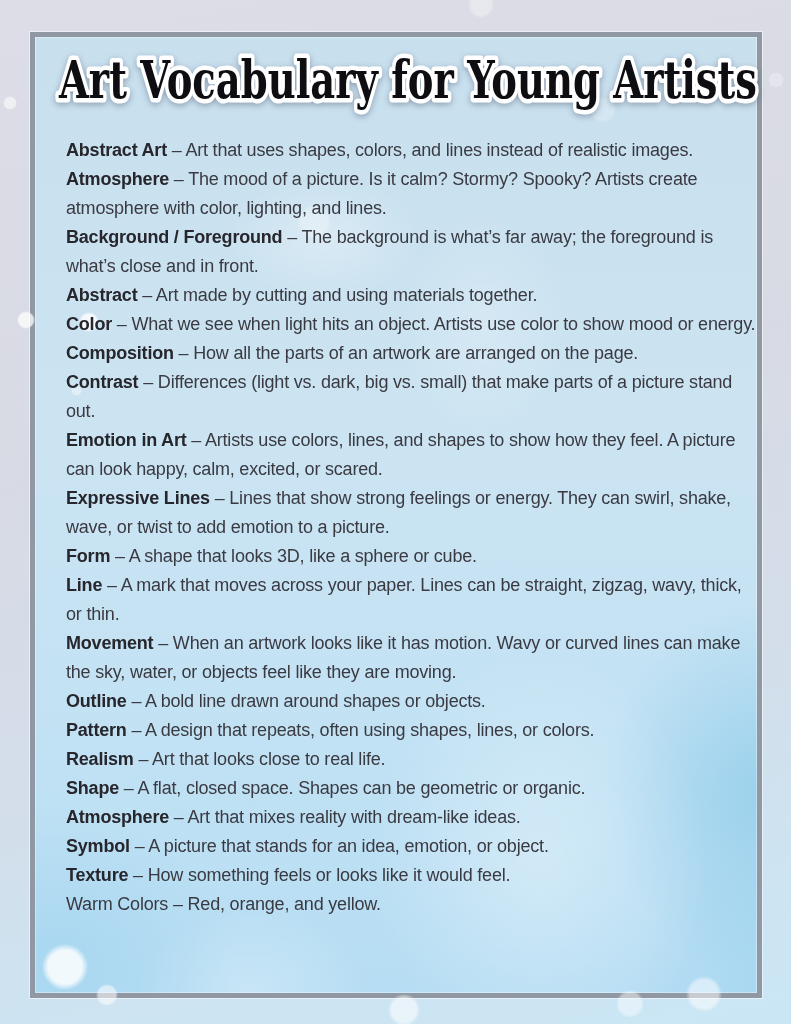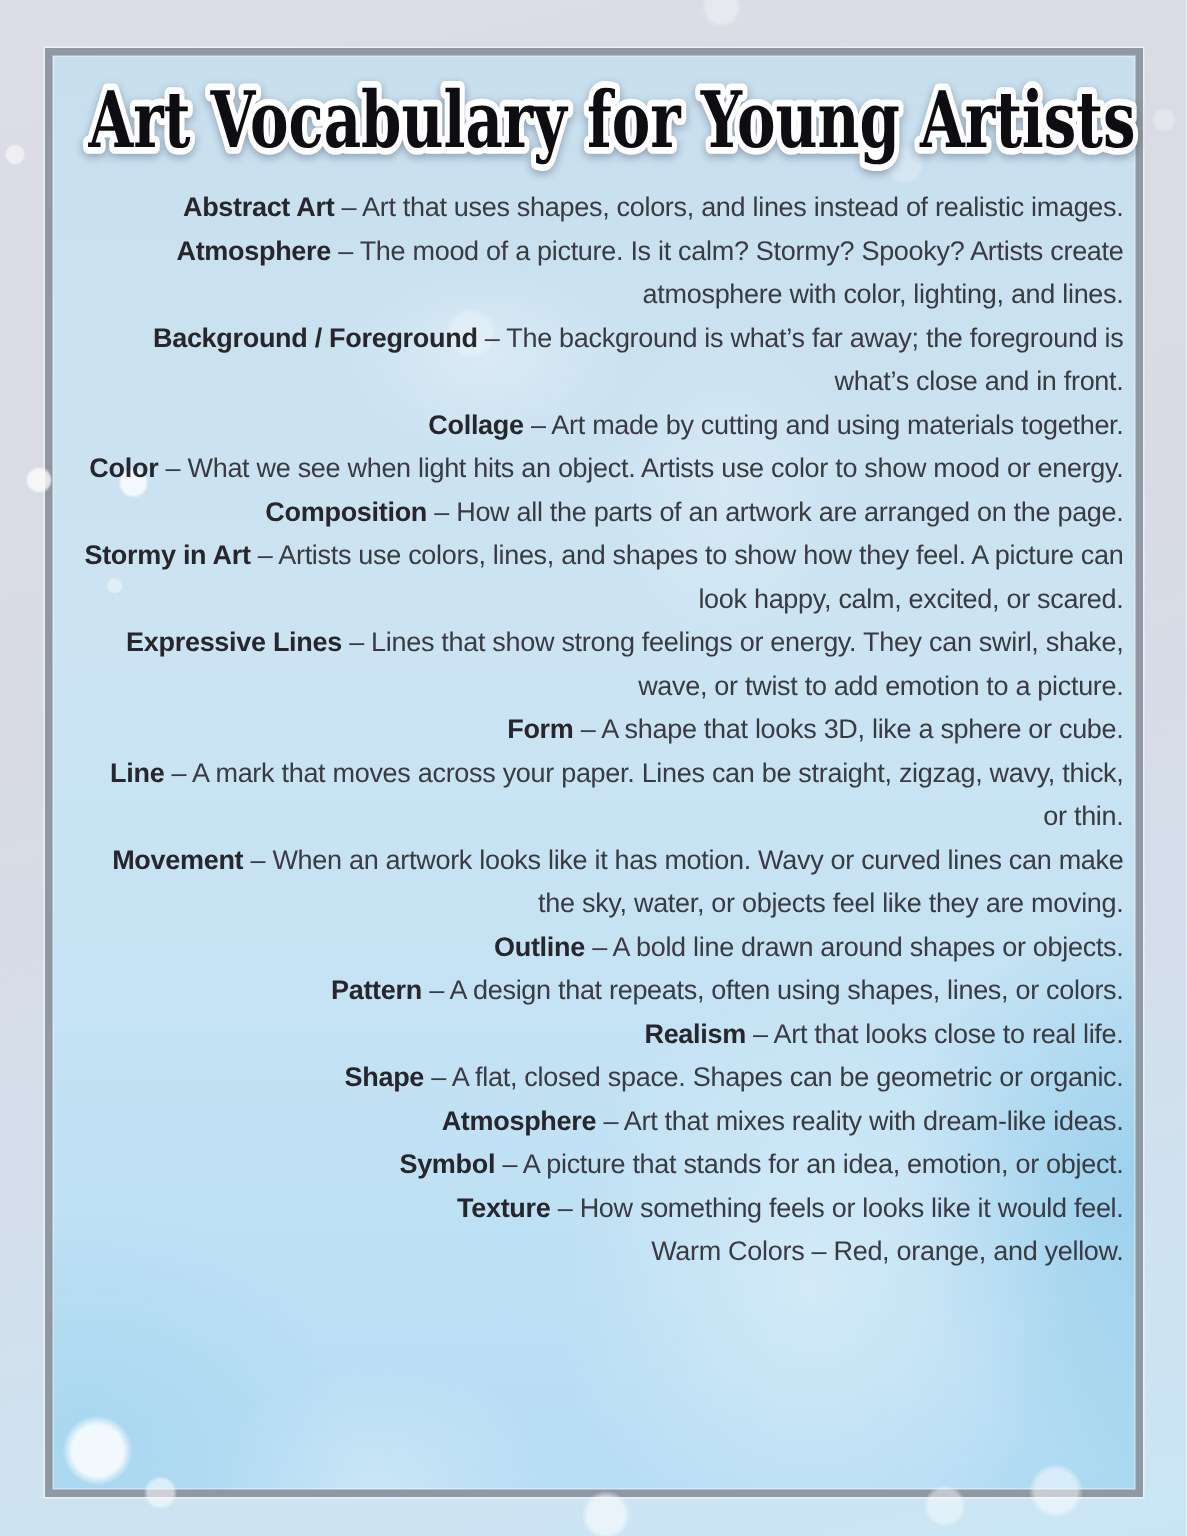--- a/index.html
+++ b/index.html
@@ -24,21 +24,21 @@
       linear-gradient(180deg,#c8dfee 0%,#cce4f2 40%,#c2e2f4 72%,#b6ddf3 100%);
   }
   .card-inner{position:relative;z-index:2;height:100%;box-sizing:border-box;padding:8px 12px 0 15px;}
   .title-wrap{text-align:center;margin:4px 0 2px 0;}
   .title-svg{display:block;margin:0 auto;filter:drop-shadow(0 2px 3px rgba(55,65,90,.40));}
   .title-text{
     font-family:"DejaVu Serif",serif;font-weight:700;font-size:52px;
     fill:#0e0e12;stroke:#ffffff;stroke-width:9px;paint-order:stroke;
     stroke-linejoin:round;stroke-linecap:round;
   }
-  .vocab-list{margin:4px;padding:3px 0 0 0;width:695px;text-align:right;}
+  .vocab-list{margin:16px;padding:3px 0 0 0;width:695px;}
   .entry{
     margin:0;padding:0;font-size:18px;line-height:29px;
     color:#3a3a42;letter-spacing:-0.2px;
   }
   .entry .term{font-weight:700;color:#26262c;}
   .entry .term.plain{font-weight:400;color:#3a3a42;}
   .entry .sep{color:#3a3a42;}
   .dot-under{z-index:1;}
 </style>
 </head>
@@ -66,24 +66,25 @@
     <div class="title-wrap">
       <svg class="title-svg" width="716" height="68" viewBox="0 0 716 68">
         <text class="title-text" x="358" y="49" text-anchor="middle" textLength="698" lengthAdjust="spacingAndGlyphs" font-family="DejaVu Serif, serif">Art Vocabulary for Young Artists</text>
       </svg>
     </div>
 
     <div class="vocab-list">
         <p class="entry"><span class="term">Abstract Art</span><span class="sep"> – </span><span class="def">Art that uses shapes, colors, and lines instead of realistic images.</span></p>
         <p class="entry"><span class="term">Atmosphere</span><span class="sep"> – </span><span class="def">The mood of a picture. Is it calm? Stormy? Spooky? Artists create atmosphere with color, lighting, and lines.</span></p>
         <p class="entry"><span class="term">Background / Foreground</span><span class="sep"> – </span><span class="def">The background is what’s far away; the foreground is what’s close and in front.</span></p>
-        <p class="entry"><span class="term">Collage</span><span class="sep"> – </span><span class="def">Art made by cutting and using materials together.</span></p>
+        <p class="entry"><span class="term">Abstract</span><span class="sep"> – </span><span class="def">Art made by cutting and using materials together.</span></p>
         <p class="entry"><span class="term">Color</span><span class="sep"> – </span><span class="def">What we see when light hits an object. Artists use color to show mood or energy.</span></p>
         <p class="entry"><span class="term">Composition</span><span class="sep"> – </span><span class="def">How all the parts of an artwork are arranged on the page.</span></p>
-        <p class="entry"><span class="term">Stormy in Art</span><span class="sep"> – </span><span class="def">Artists use colors, lines, and shapes to show how they feel. A picture can look happy, calm, excited, or scared.</span></p>
+        <p class="entry"><span class="term">Contrast</span><span class="sep"> – </span><span class="def">Differences (light vs. dark, big vs. small) that make parts of a picture stand out.</span></p>
+        <p class="entry"><span class="term">Emotion in Art</span><span class="sep"> – </span><span class="def">Artists use colors, lines, and shapes to show how they feel. A picture can look happy, calm, excited, or scared.</span></p>
         <p class="entry"><span class="term">Expressive Lines</span><span class="sep"> – </span><span class="def">Lines that show strong feelings or energy. They can swirl, shake, wave, or twist to add emotion to a picture.</span></p>
         <p class="entry"><span class="term">Form</span><span class="sep"> – </span><span class="def">A shape that looks 3D, like a sphere or cube.</span></p>
         <p class="entry"><span class="term">Line</span><span class="sep"> – </span><span class="def">A mark that moves across your paper. Lines can be straight, zigzag, wavy, thick, or thin.</span></p>
         <p class="entry"><span class="term">Movement</span><span class="sep"> – </span><span class="def">When an artwork looks like it has motion. Wavy or curved lines can make the sky, water, or objects feel like they are moving.</span></p>
         <p class="entry"><span class="term">Outline</span><span class="sep"> – </span><span class="def">A bold line drawn around shapes or objects.</span></p>
         <p class="entry"><span class="term">Pattern</span><span class="sep"> – </span><span class="def">A design that repeats, often using shapes, lines, or colors.</span></p>
         <p class="entry"><span class="term">Realism</span><span class="sep"> – </span><span class="def">Art that looks close to real life.</span></p>
         <p class="entry"><span class="term">Shape</span><span class="sep"> – </span><span class="def">A flat, closed space. Shapes can be geometric or organic.</span></p>
         <p class="entry"><span class="term">Atmosphere</span><span class="sep"> – </span><span class="def">Art that mixes reality with dream-like ideas.</span></p>
         <p class="entry"><span class="term">Symbol</span><span class="sep"> – </span><span class="def">A picture that stands for an idea, emotion, or object.</span></p>

